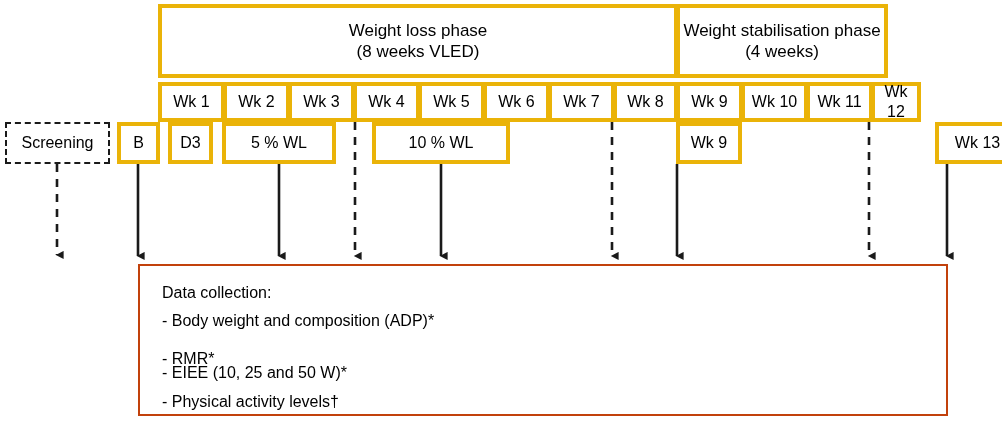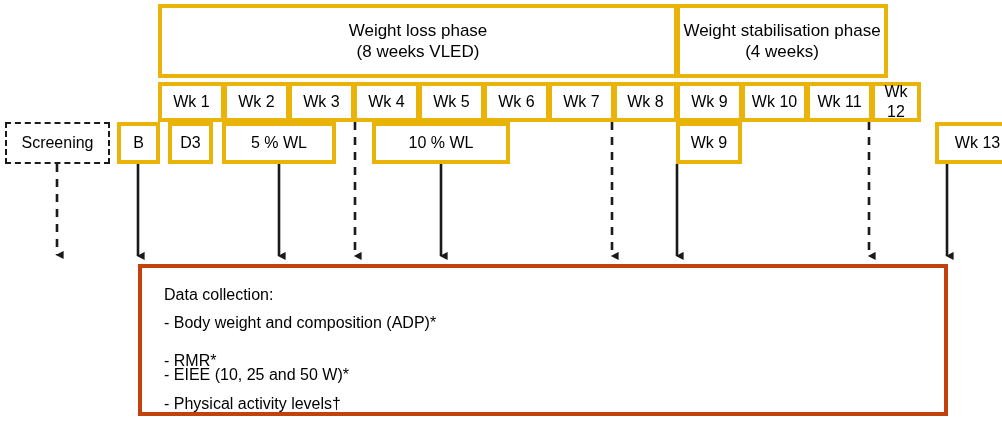--- a/index.html
+++ b/index.html
@@ -38,21 +38,21 @@
   }
   .event-box {
     font-size: 16px;
   }
   .dashed-box {
     border: 2px dashed #1a1a1a;
   }
   .data-box {
     position: absolute;
     box-sizing: border-box;
-    border: 4px solid #c2410c;
+    border: 2px solid #c2410c;
     background: #ffffff;
     display: block;
     text-align: right;
   }
   .data-title {
     position: absolute;
     font-size: 16px;
     left: 22px;
   }
   .data-item {

